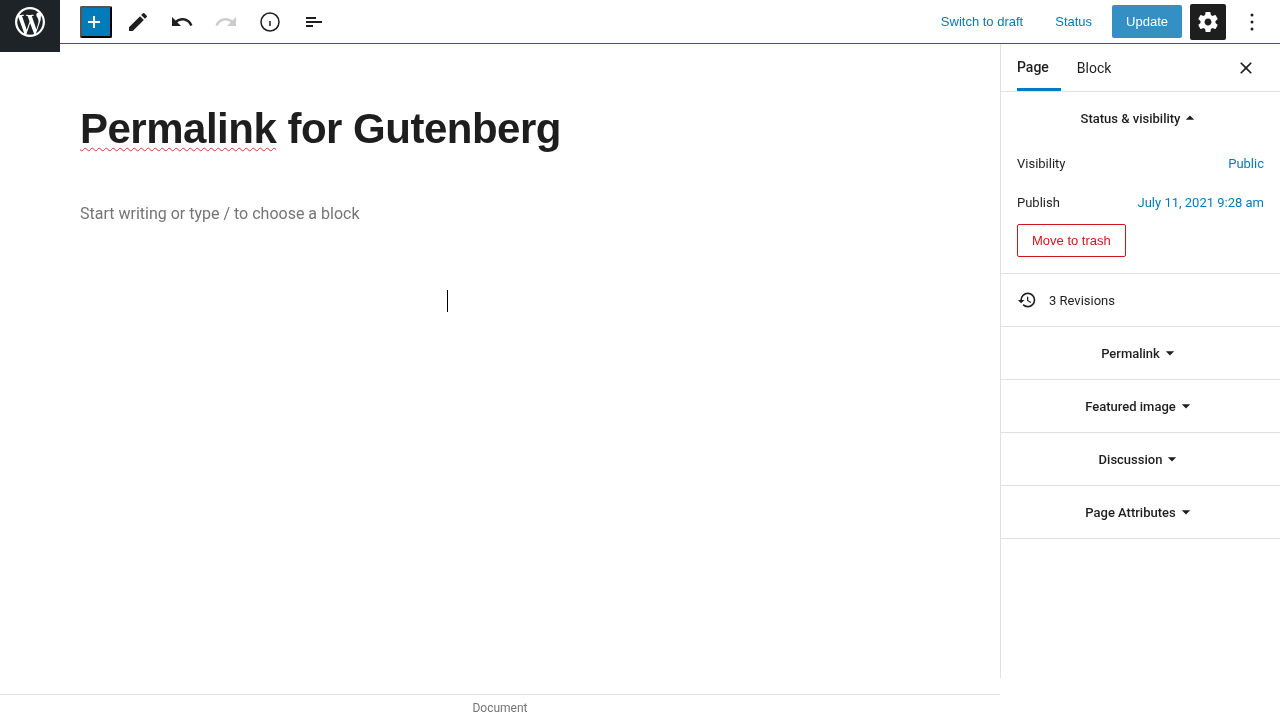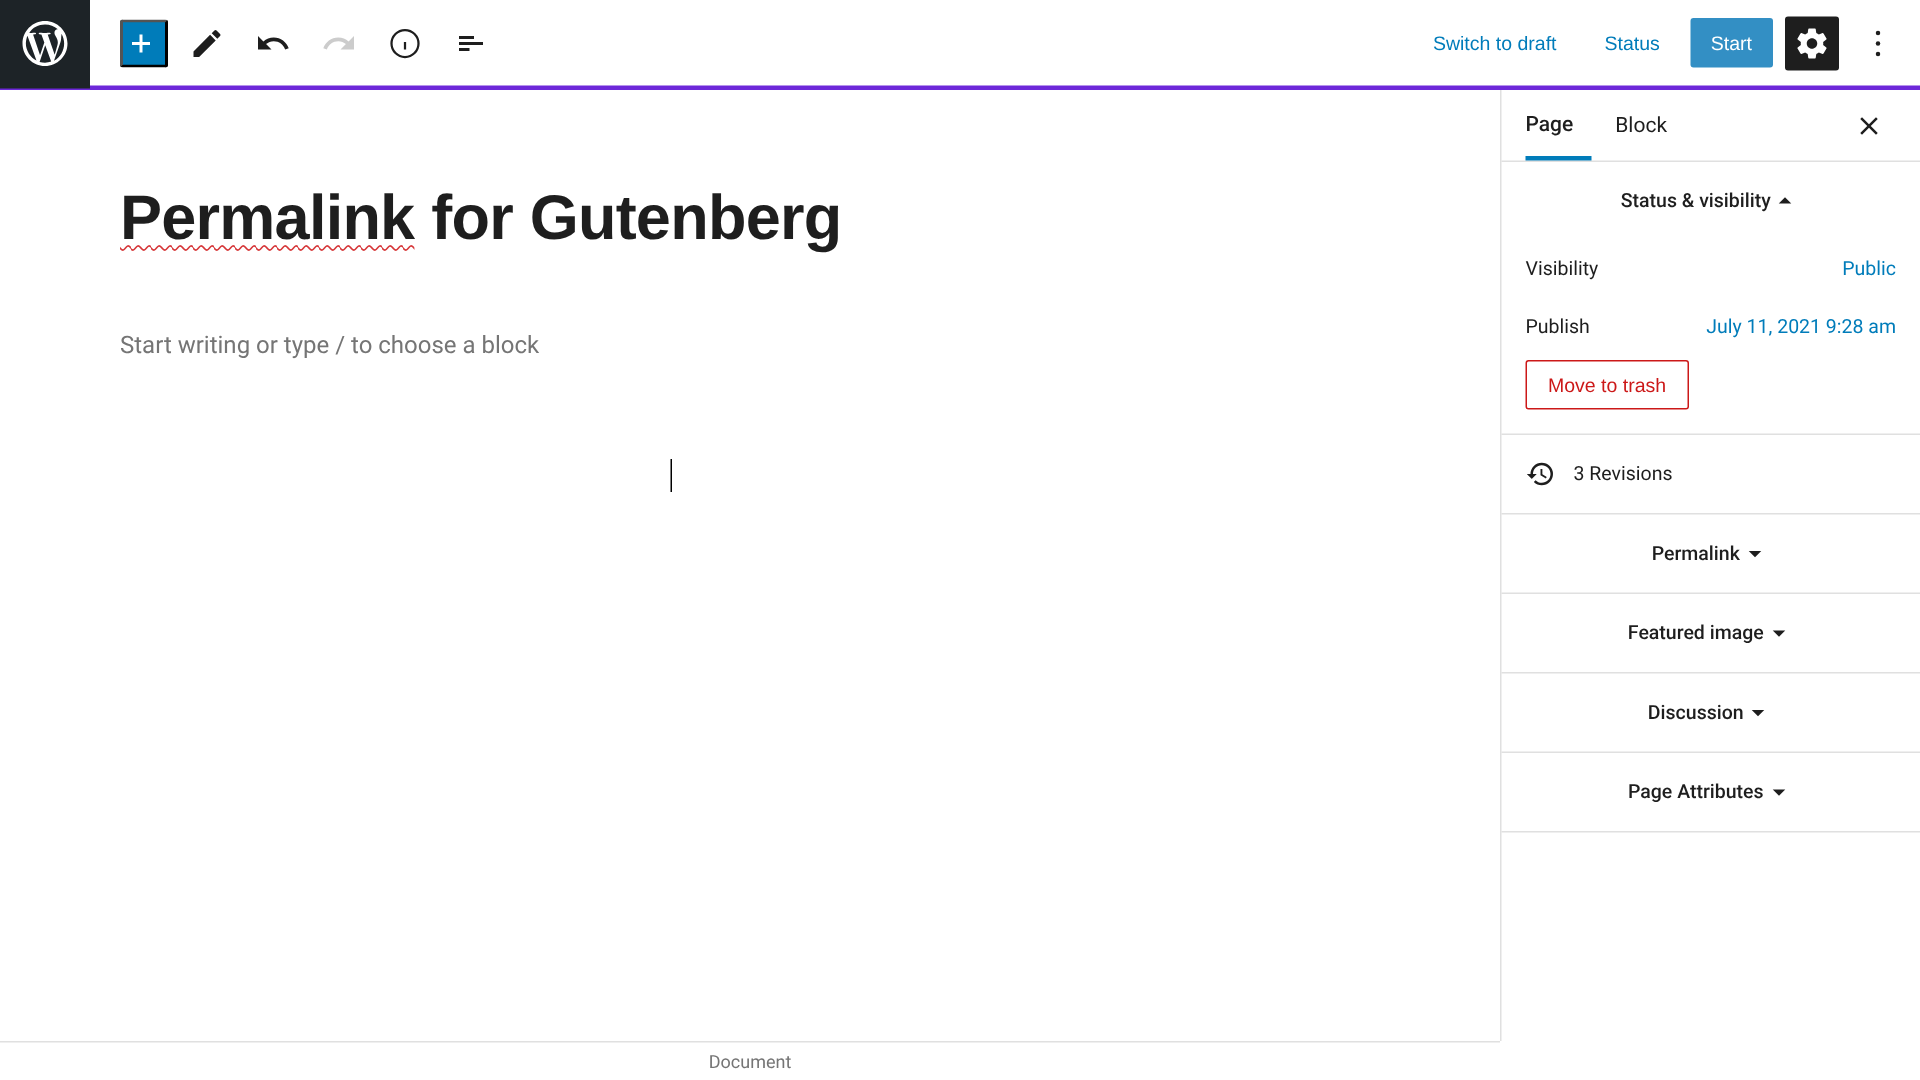--- a/index.html
+++ b/index.html
@@ -1,17 +1,17 @@
 <!DOCTYPE html>
 <html><head>
 <meta charset="utf-8">
 <style>
 * { margin: 0; padding: 0; box-sizing: border-box; }
 body { font-family: -apple-system, BlinkMacSystemFont, "Segoe UI", Roboto, sans-serif; font-size: 13px; color: #1e1e1e; overflow: hidden; width: 1280px; height: 720px; position: relative; background: #fff; }
-.topbar { height: 60px; border-bottom: 3px solid #6d28d9; display: flex; align-items: center; }
+.topbar { height: 44px; border-bottom: 1px solid #6d28d9; display: flex; align-items: center; }
 .wp-logo { width: 60px; height: 60px; background: #1d2327; display: flex; align-items: center; justify-content: center; }
 .wp-logo svg { width: 36px; height: 36px; fill: #fff; }
 .toolbar-left { display: flex; align-items: center; gap: 8px; padding-left: 20px; }
 .btn-icon { width: 36px; height: 36px; display: flex; align-items: center; justify-content: center; background: transparent; border: none; border-radius: 2px; cursor: pointer; }
 .btn-add { background: #007cba; width: 32px; height: 32px; border-radius: 2px; }
 .btn-add svg { fill: #fff; }
 .toolbar-right { margin-left: auto; display: flex; align-items: center; gap: 8px; padding-right: 10px; }
 .link-btn { color: #007cba; background: none; border: none; padding: 8px 12px; cursor: pointer; font-size: 13px; }
 .update-btn { background: #338fc4; color: #fff; border: none; padding: 9px 14px; border-radius: 2px; cursor: pointer; font-size: 13px; }
 .settings-btn { background: #1e1e1e; width: 36px; height: 36px; display: flex; align-items: center; justify-content: center; border: none; border-radius: 2px; cursor: pointer; }
@@ -83,21 +83,21 @@
     </button>
     <button class="btn-icon">
       <svg width="24" height="24" viewBox="0 0 24 24" fill="#1e1e1e">
           <path d="M4 7h10v2H4zm0 4h16v2H4zm0 4h7v2H4z"></path>
         </svg>
     </button>
   </div>
   <div class="toolbar-right">
     <button class="link-btn">Switch to draft</button>
     <button class="link-btn">Status</button>
-    <button class="update-btn">Start</button>
+    <button class="update-btn">Update</button>
     <button class="settings-btn">
       <svg width="24" height="24" viewBox="0 0 24 24">
           <path d="M19.43 12.98c.04-.32.07-.64.07-.98s-.03-.66-.07-.98l2.11-1.65c.19-.15.24-.42.12-.64l-2-3.46a.5.5 0 00-.61-.22l-2.49 1c-.52-.4-1.08-.73-1.69-.98l-.38-2.65A.49.49 0 0014 2h-4c-.25 0-.46.18-.49.42l-.38 2.65c-.61.25-1.17.59-1.69.98l-2.49-1a.57.57 0 00-.18-.03.5.5 0 00-.43.25l-2 3.46c-.13.22-.07.49.12.64l2.11 1.65c-.04.32-.07.65-.07.98s.03.66.07.98l-2.11 1.65c-.19.15-.24.42-.12.64l2 3.46c.12.22.39.3.61.22l2.49-1c.52.4 1.08.73 1.69.98l.38 2.65c.03.24.24.42.49.42h4c.25 0 .46-.18.49-.42l.38-2.65c.61-.25 1.17-.59 1.69-.98l2.49 1c.23.09.49 0 .61-.22l2-3.46c.12-.22.07-.49-.12-.64l-2.11-1.65zM12 15.5c-1.93 0-3.5-1.57-3.5-3.5s1.57-3.5 3.5-3.5 3.5 1.57 3.5 3.5-1.57 3.5-3.5 3.5z"></path>
         </svg>
     </button>
     <button class="dots-btn">
       <svg width="24" height="24" viewBox="0 0 24 24" fill="#1e1e1e">
           <circle cx="12" cy="5" r="1.5"></circle>
           <circle cx="12" cy="12" r="1.5"></circle>
           <circle cx="12" cy="19" r="1.5"></circle>

